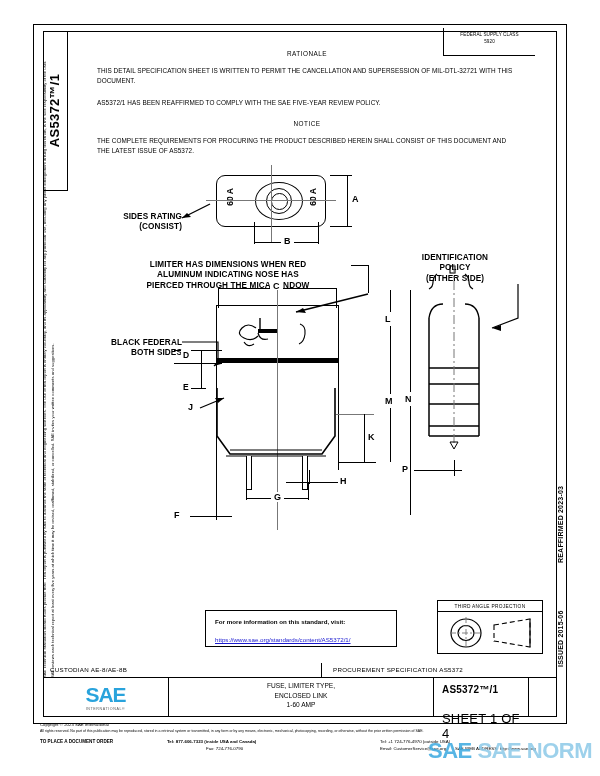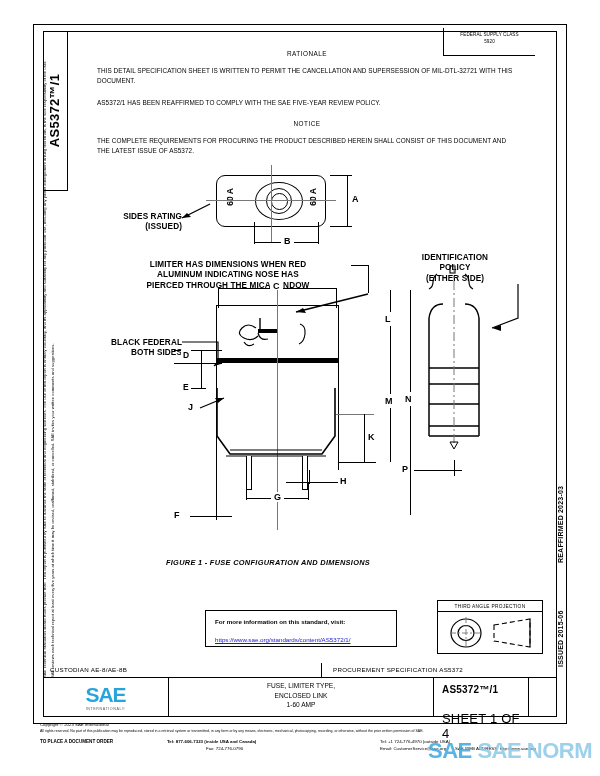--- a/index.html
+++ b/index.html
@@ -183,21 +183,21 @@
     <div class="ln hl" style="left:262px;top:66px;width:22px;"></div>
     <div class="dim" style="left:284px;top:34px;">A</div>
 
     <div class="ln hl" style="left:186px;top:82px;width:65px;"></div>
     <div class="ln vl" style="left:186px;top:62px;height:22px;"></div>
     <div class="ln vl" style="left:250px;top:62px;height:22px;"></div>
     <div class="dim" style="left:213px;top:76px;background:#fff;padding:0 3px;">B</div>
 
     <div class="lbl" style="left:18px;top:52px;text-align:right;width:96px;">
       <div>SIDES RATING</div>
-      <div>(ISSUED)</div>
+      <div>(CONSIST)</div>
     </div>
     <svg style="position:absolute;left:112px;top:40px;" width="42" height="22">
       <path d="M2,18 L30,4" stroke="#000" stroke-width="1.3" fill="none"></path>
       <path d="M2,18 l9,-1 l-4,-4 z" fill="#000"></path>
     </svg>
 
     <div class="lbl" style="left:20px;top:100px;width:280px;text-align:center;">
       <div>LIMITER HAS DIMENSIONS WHEN RED</div>
       <div>ALUMINUM INDICATING NOSE HAS</div>
       <div>PIERCED THROUGH THE MICA WINDOW</div>
@@ -318,21 +318,20 @@
 
         <path d="M31,4 L31,186" stroke="#777" stroke-width="1" stroke-dasharray="9,3,2,3" fill="none"></path>
         <path d="M27,182 l8,0 l-4,7 z" stroke="#000" stroke-width="1" fill="none"></path>
       </svg>
     </div>
 
     <div class="ln hl" style="left:346px;top:310px;width:48px;"></div>
     <div class="ln vl" style="left:386px;top:300px;height:16px;"></div>
     <div class="dim" style="left:334px;top:304px;">P</div>
 
-    <div class="caption">FIGURE 1 - FUSE CONFIGURATION AND DIMENSIONS</div>
   </div>
 
   <div class="infobox">
     <div class="t">For more information on this standard, visit:</div>
     <a href="#">https://www.sae.org/standards/content/AS5372/1/</a>
   </div>
 
   <div class="tabox">
     <div class="th">THIRD ANGLE PROJECTION</div>
     <svg style="position:absolute;left:4px;top:14px;" width="98" height="36">

